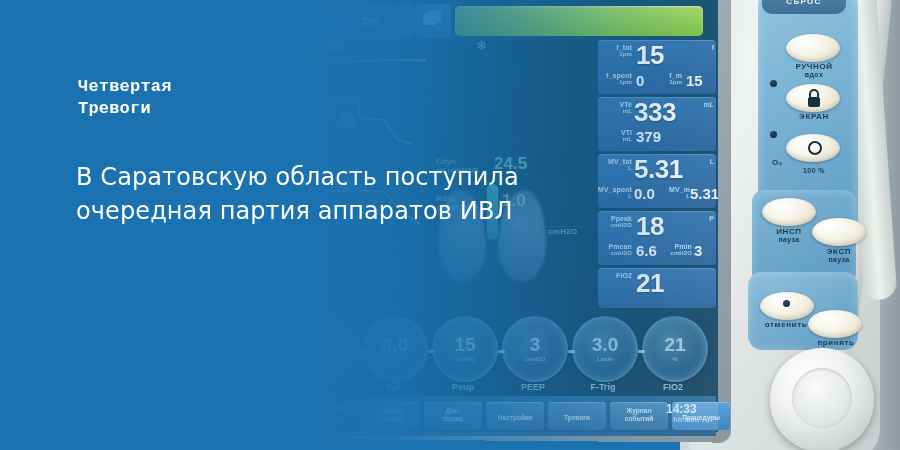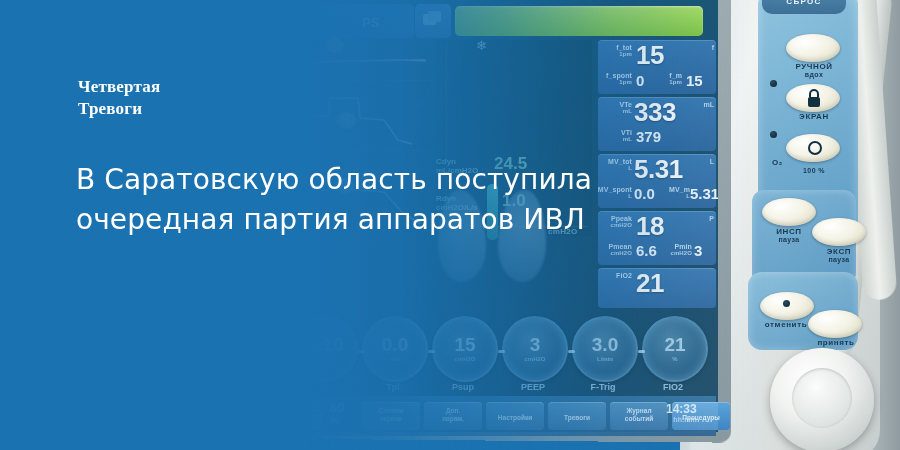--- a/index.html
+++ b/index.html
@@ -166,25 +166,25 @@
 
   
   #overlay{position:absolute;inset:0;
     background:linear-gradient(90deg,#1b72b0 0%,#1b72b0 34%,rgba(27,114,176,.92) 44%,
       rgba(27,114,176,.62) 56%,rgba(27,114,176,.26) 68%,rgba(27,114,176,.05) 78%,
       rgba(27,114,176,0) 86%);
     pointer-events:none;}
   #overlay-solid{position:absolute;left:0;top:0;width:130px;height:450px;background:#1b72b0;}
 
   .logo{position:absolute;left:78px;top:76px;color:#ffffff;
-    font-family:Liberation Serif, serif;
+    font-family:Liberation Mono, monospace;
     font-weight:bold;font-size:17px;line-height:1.32;letter-spacing:.2px;}
   .headline{position:absolute;left:76px;top:160px;width:540px;color:#ffffff;
     font-family:"DejaVu Sans","Liberation Sans",sans-serif;
-    font-size:28px;line-height:1.42;font-weight:normal;letter-spacing:.1px;}
+    font-size:24px;line-height:1.42;font-weight:normal;letter-spacing:.1px;}
 </style>
 </head>
 <body>
 
 <div id="stage">
 
   <div id="photo">
 
     <div class="wall"></div>
     <div class="wall2"></div>

